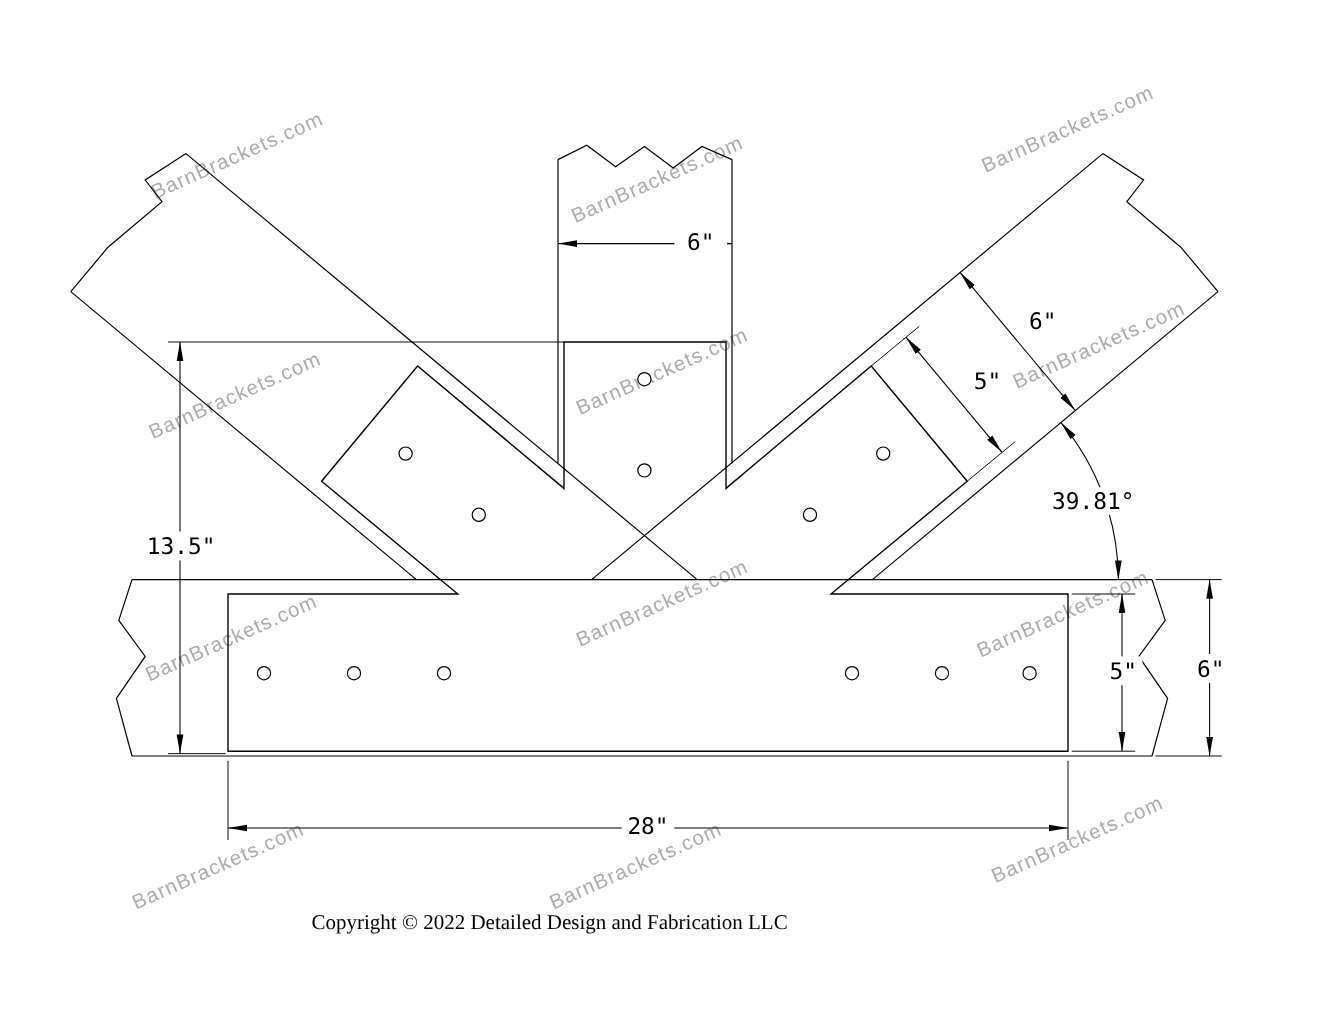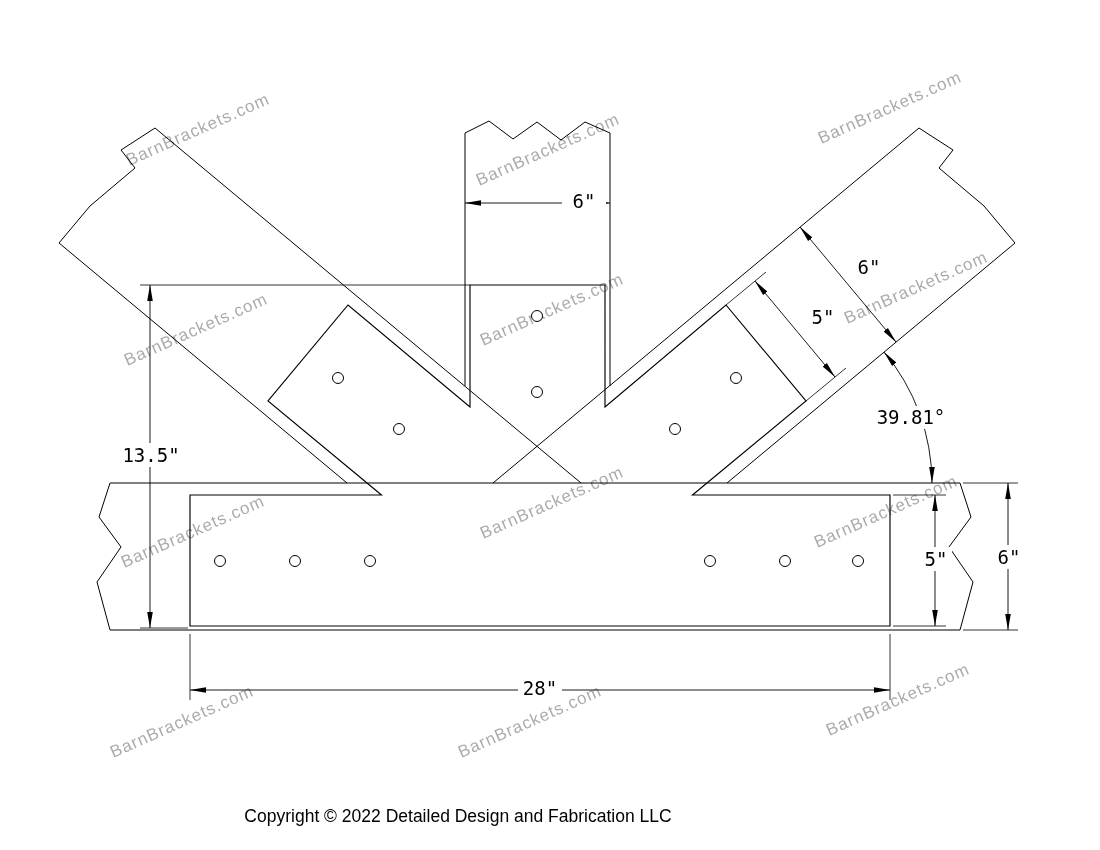--- a/index.html
+++ b/index.html
@@ -11,22 +11,22 @@
   .hole{stroke:#000;stroke-width:1;fill:#ffffff;}
   .dim{stroke:#000;stroke-width:0.9;fill:none;}
   .ext{stroke:#000;stroke-width:0.8;fill:none;}
   .dimtext{font-family:"DejaVu Sans Mono", monospace;font-size:19px;fill:#000;
            text-anchor:middle;}
   .tbg{fill:#ffffff;}
   .wm{position:absolute;color:rgba(150,150,150,0.8);font-size:17px;
       letter-spacing:1px;white-space:nowrap;
       transform:translate(-50%,-50%) rotate(-24deg);
       font-family:"Liberation Sans", sans-serif;}
-  .copyright{position:absolute;left:0;top:806px;width:916px;text-align:center;
-             font-size:17.5px;color:#000;}
+  .copyright{position:absolute;left:0;top:758px;width:916px;text-align:center;
+             font-size:17.5px;color:#000;font-family:Liberation Serif, serif;}
 </style>
 </head>
 <body>
 
 <div class="wm" style="left:198px;top:130px;">BarnBrackets.com</div>
 <div class="wm" style="left:548px;top:150px;">BarnBrackets.com</div>
 <div class="wm" style="left:890px;top:108px;">BarnBrackets.com</div>
 <div class="wm" style="left:196px;top:330px;">BarnBrackets.com</div>
 <div class="wm" style="left:552px;top:310px;">BarnBrackets.com</div>
 <div class="wm" style="left:916px;top:288px;">BarnBrackets.com</div>

